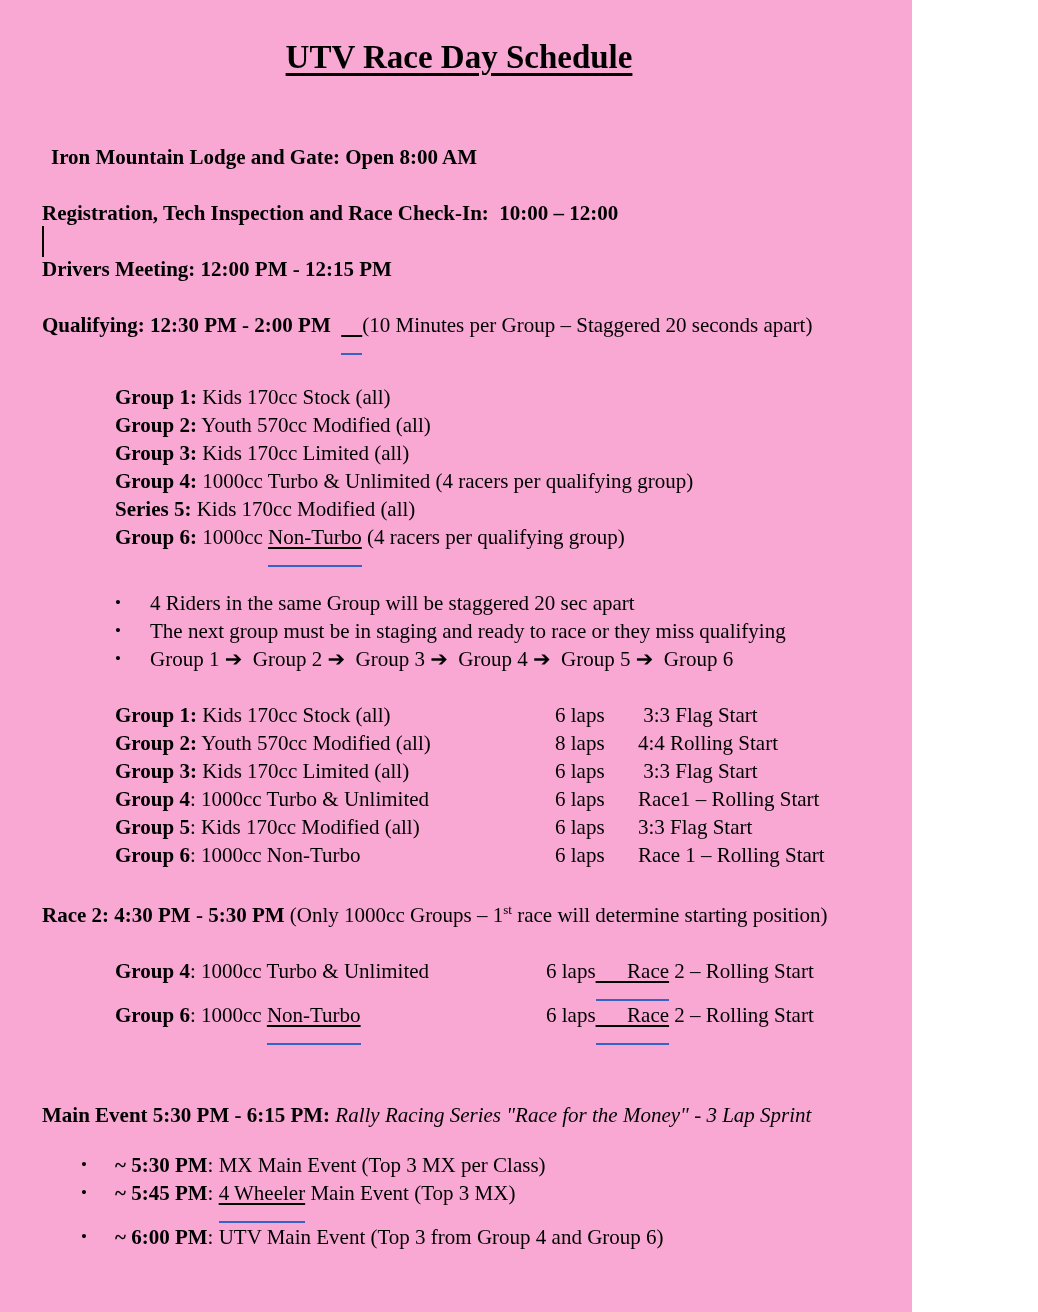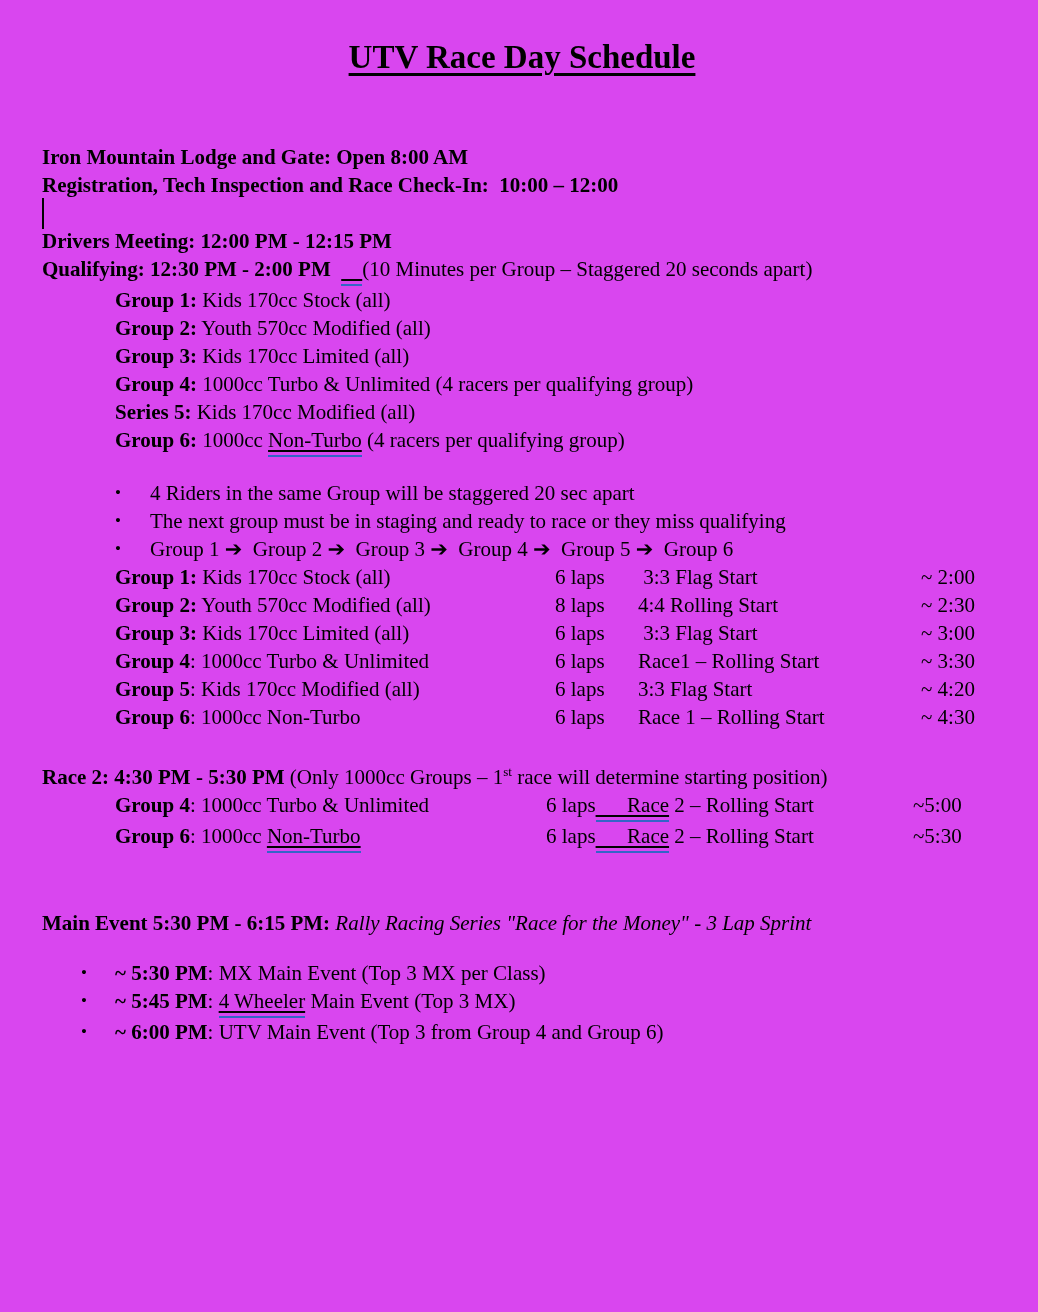--- a/index.html
+++ b/index.html
@@ -1,23 +1,23 @@
 <!DOCTYPE html>
 <html style="--grammar-blue: #3464c8;"><head>
 <meta charset="utf-8">
 <style>
   :root { --grammar-blue: #3464c8; --ink: #000; }
   * { margin: 0; padding: 0; box-sizing: border-box; }
   html, body { background: #fff; }
   body { width: 1038px; }
   .page {
     position: relative;
-    width: 1038px;
+    width: 912px;
     min-height: 1312px;
-    background: #d946ef;
+    background: #f9a8d4;
     color: var(--ink);
     font-family: "Liberation Serif", "DejaVu Serif", serif;
     font-size: 21px;
     padding: 0 36px 40px 42px;
     overflow: hidden;
   }
   .t { white-space: pre; }
   .b { font-weight: bold; }
   .i { font-style: italic; }
   .line { line-height: 28px; min-height: 28px; }
@@ -26,36 +26,36 @@
     text-align: center;
     font-size: 33px;
     line-height: 40px;
     font-weight: bold;
   }
   h1.title .t {
     text-decoration: underline;
     text-decoration-thickness: 3px;
     text-underline-offset: 5px;
   }
-  .gap1 { }           
+  .gap1 { margin-top: 28px; }           
   .gap1s { margin-top: 22px; }
   .gap1m { margin-top: 32px; }
   .gap2 { margin-top: 56px; }           
-  .lodge { margin-top: 66px; }
+  .lodge { margin-top: 66px; margin-left: 9px; }
   .caret-line { position: relative; height: 28px; }
   .caret { position: absolute; left: 0; top: -1px; width: 2px; height: 31px; background: #000; }
   .indent { margin-left: 73px; }
   
   .ul2 {
     display: inline-block;
     text-decoration: underline;
     text-decoration-thickness: 1.5px;
     text-underline-offset: 3px;
     border-bottom: 2px solid var(--grammar-blue);
-    padding-bottom: 1px;
+    padding-bottom: 14px;
     white-space: pre;
   }
   .bullet-row { display: flex; line-height: 28px; }
   .bullet-row.q { margin-left: 73px; }
   .bullet-row.m { margin-left: 39px; }
   .bullet-glyph { display: inline-block; font-size: 17px; }
   .bullet-row.q .bullet-glyph { width: 35px; }
   .bullet-row.m .bullet-glyph { width: 34px; }
   .grid-row { display: grid; line-height: 28px; margin-left: 73px; }
   .grid-row.r1 { grid-template-columns: 440px 83px 283px auto; }

